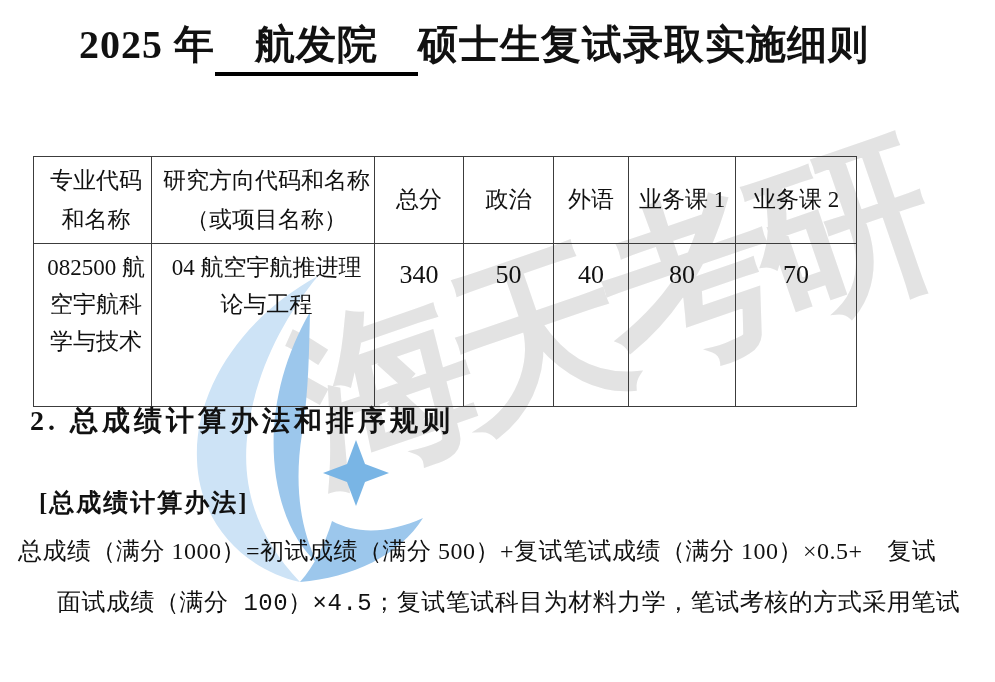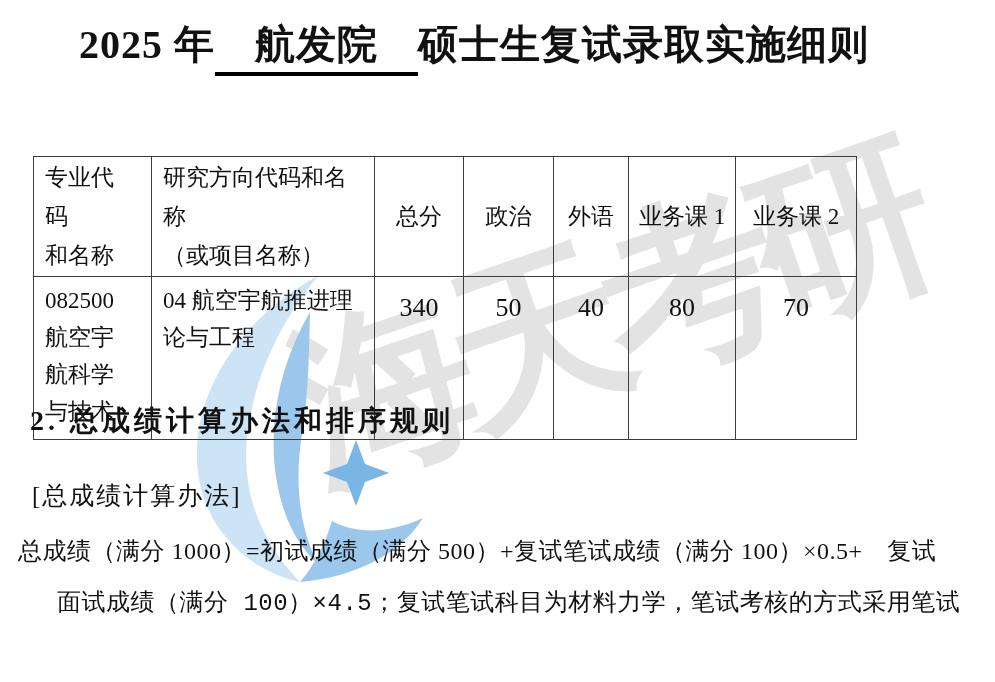--- a/index.html
+++ b/index.html
@@ -60,23 +60,23 @@
     font-weight: bold;
     letter-spacing: 2px;
     white-space: nowrap;
   }
   #sec1-heading { left: 30px; top: 110px; }
   #sec2-heading { left: 30px; top: 402px; letter-spacing: 4px; }
   .sub-heading {
     position: absolute;
     left: 30px;
     top: 477px;
-    margin: 2px;
+    margin: 9px;
     font-size: 25px;
-    font-weight: normal;
+    font-weight: bold;
     letter-spacing: 2px;
     white-space: nowrap;
   }
   table.score-table {
     position: absolute;
     left: 33px;
     top: 156px;
     width: 823px;
     border-collapse: collapse;
     table-layout: fixed;
@@ -96,21 +96,21 @@
     white-space: pre-line;
   }
   .score-table td {
     height: 151px;
     font-size: 23px;
     line-height: 1.6;
     vertical-align: top;
     text-align: center;
     padding-top: 6px;
   }
-  .score-table .al { text-align: left; padding-left: 11px; padding-right: 20px; }
+  .score-table .al { text-align: center; padding-left: 11px; padding-right: 4px; }
   .score-table td.num { font-size: 26px; padding-top: 10px; }
   .para {
     position: absolute;
     margin: 0;
     font-size: 24px;
     letter-spacing: 0.5px;
     white-space: nowrap;
   }
   #para-line1 { left: 18px; top: 535px; }
   #para-line2 { left: 57px; top: 586px; font-family: Liberation Mono, monospace; }

